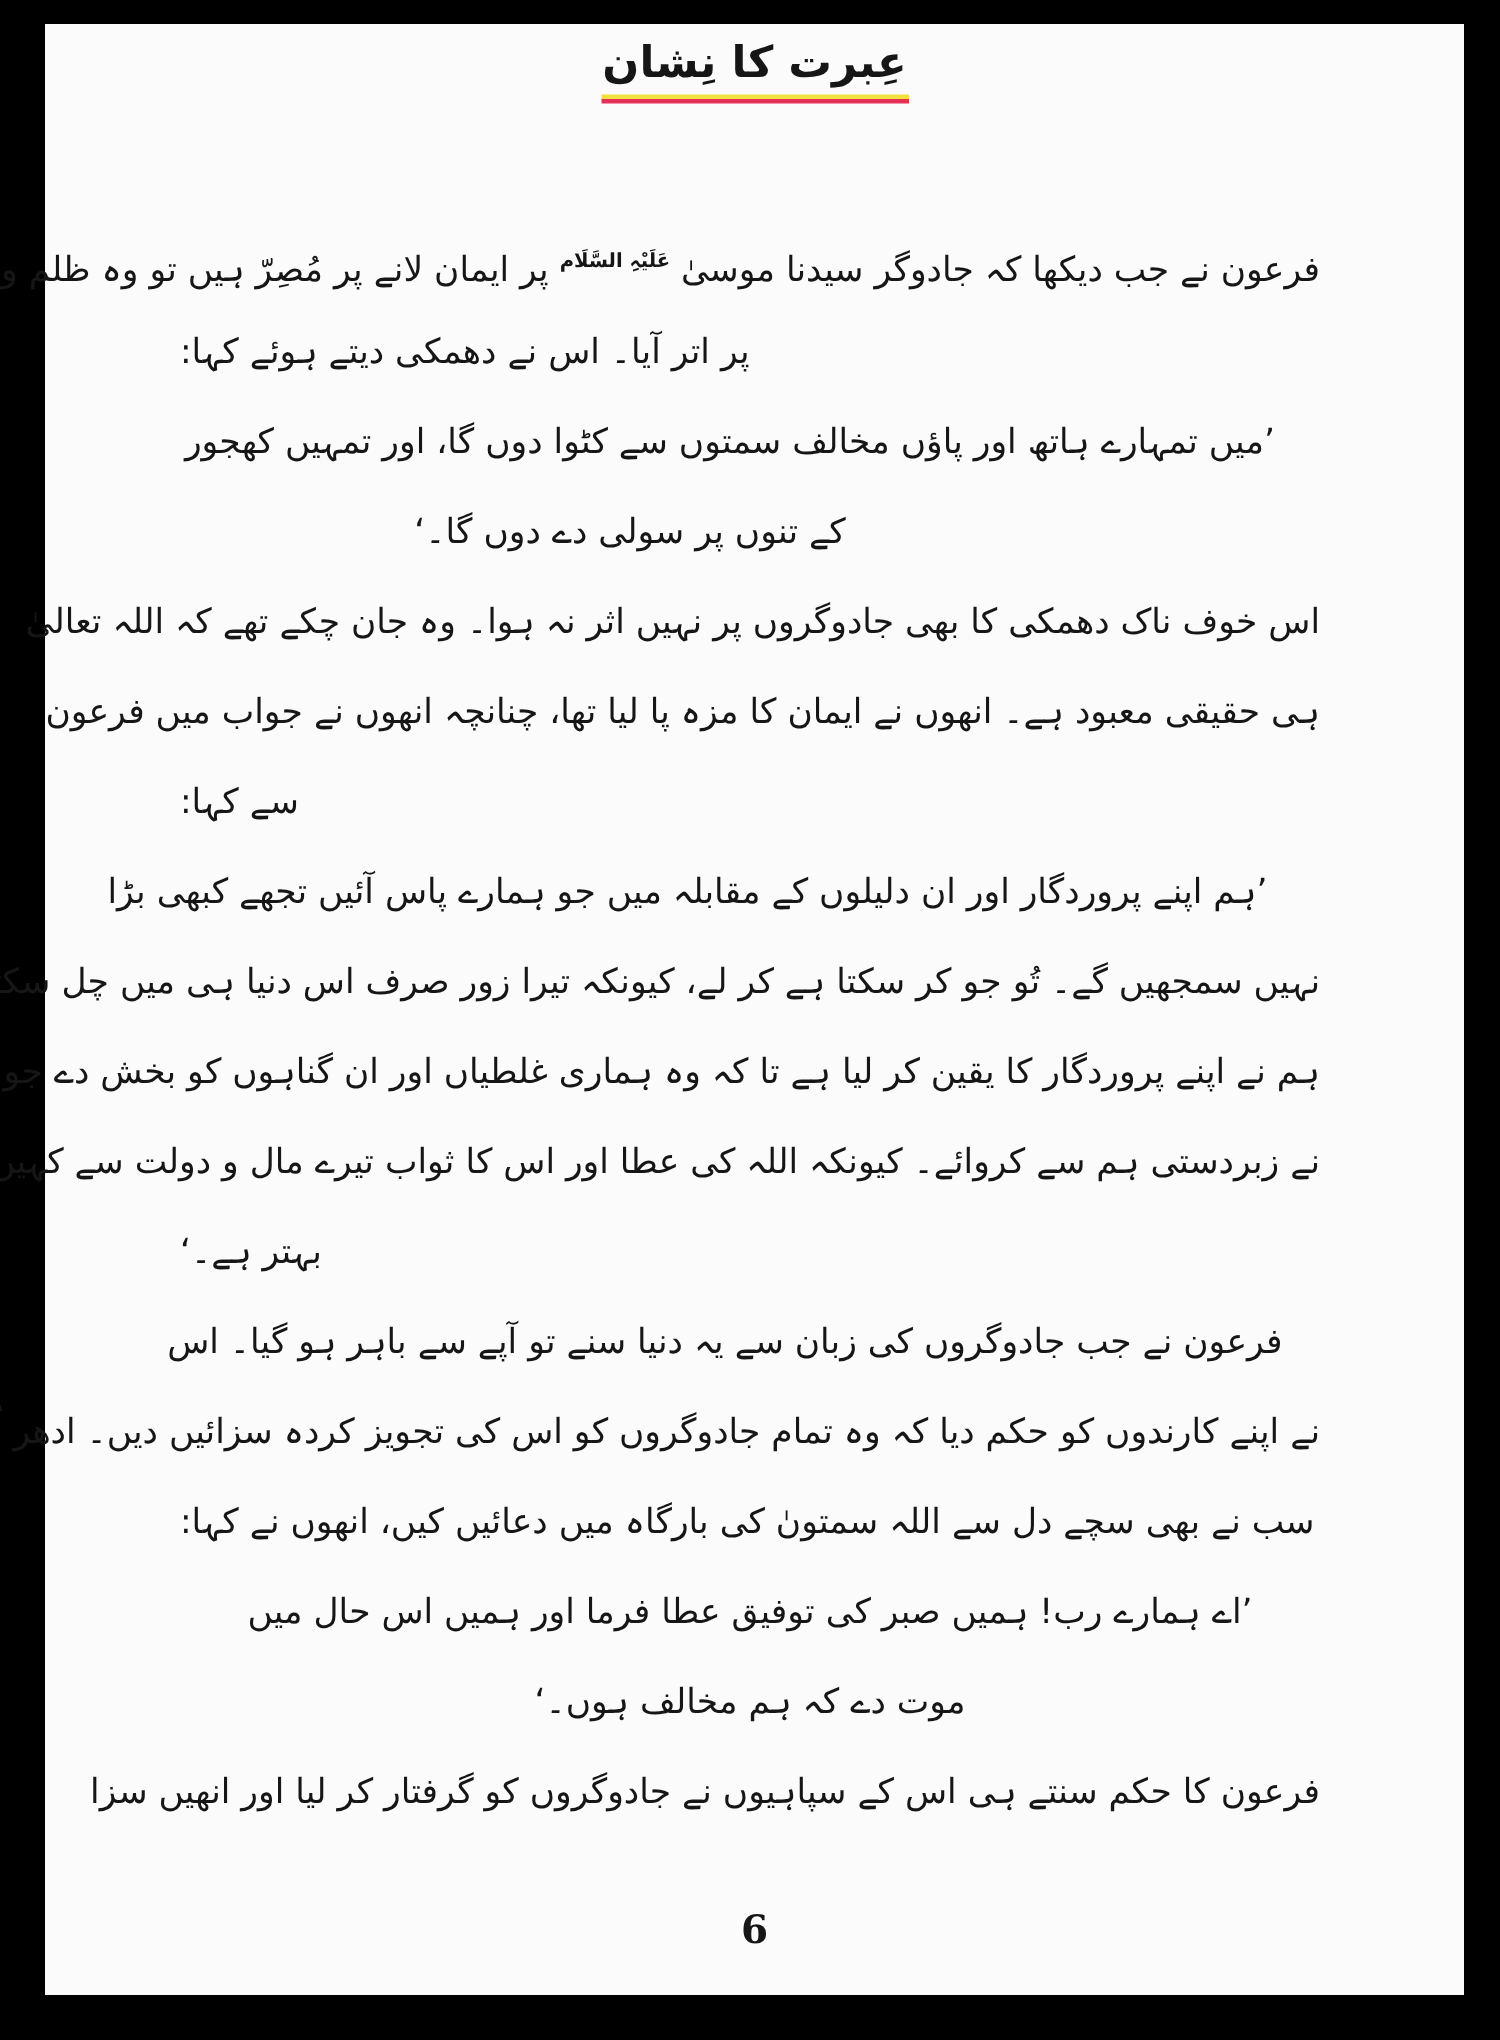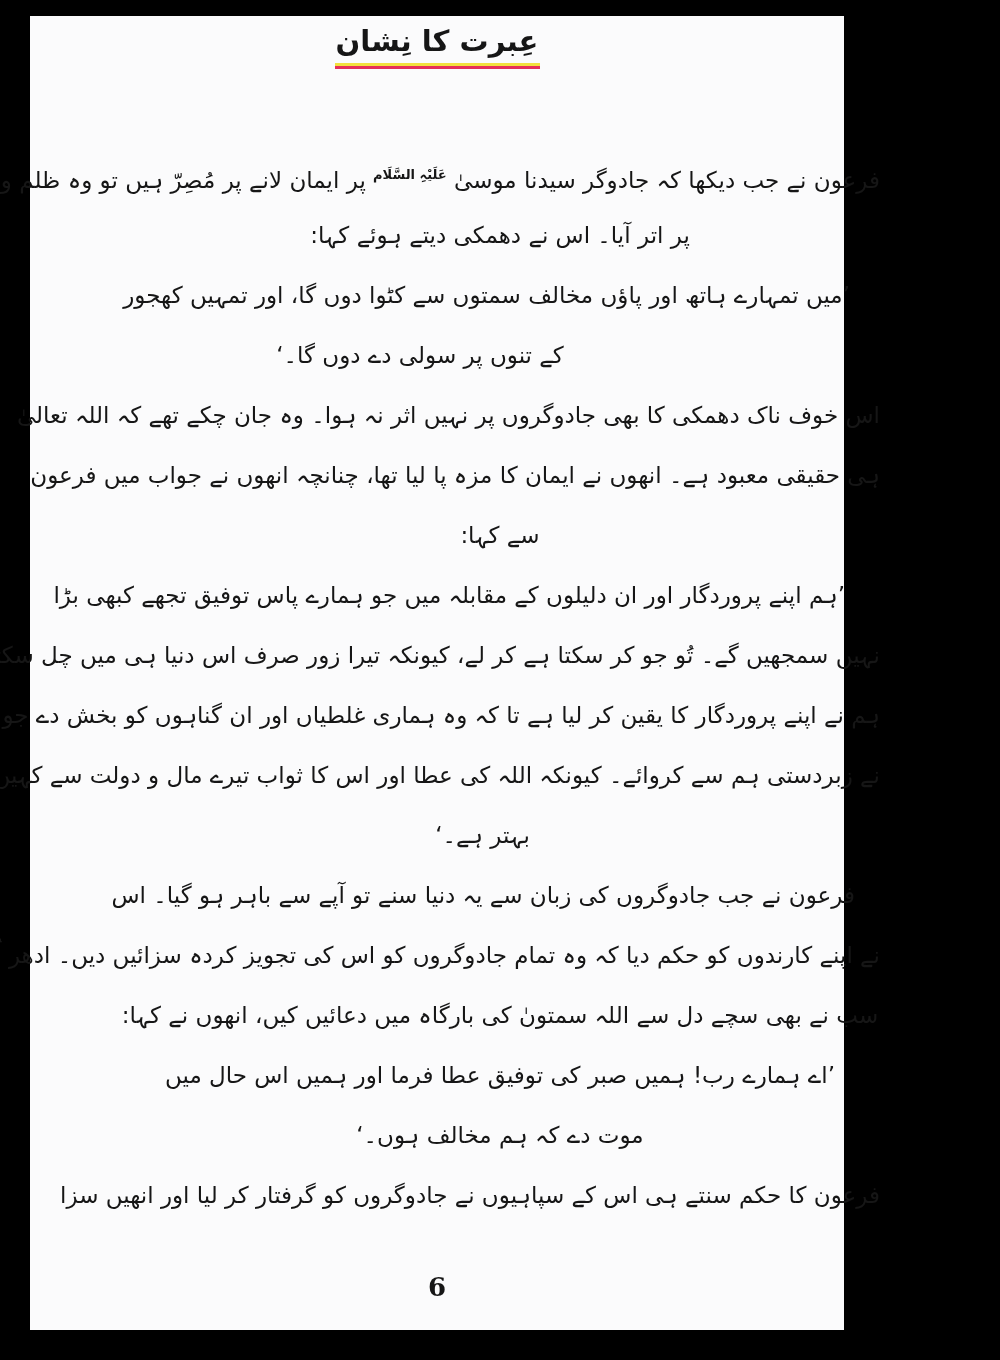--- a/index.html
+++ b/index.html
@@ -14,21 +14,21 @@
   body {
     width: 1000px; height: 1360px;
     background: var(--frame);
     position: relative;
     font-family: "DejaVu Sans", sans-serif;
     overflow: hidden;
   }
   .page {
     position: absolute;
     left: 30px; top: 16px;
-    width: 814px; height: 1314px;
+    width: 946px; height: 1314px;
     background: var(--paper);
     color: var(--ink);
   }
   .header {
     position: absolute;
     top: 4px; left: 0; right: 0;
     text-align: center;
   }
   .title {
     font-size: 29px;
@@ -48,21 +48,21 @@
     width: 760px;
     direction: rtl;
   }
   .line {
     height: 60px;
     line-height: 60px;
     font-size: 23px;
     white-space: nowrap;
   }
   .l-full   { text-align: justify; text-align-last: justify; }
-  .l-start  { text-align: center; }
+  .l-start  { text-align: left; }
   .l-center { text-align: center; }
   .p-q1a { padding: 0 30px; }
   .p-q1b { padding-right: 160px; }
   .p-q2a { padding-right: 35px; padding-left: 10px; }
   .p-q2d { padding-right: 35px; }
   .p-ind { padding-right: 25px; padding-left: 110px; }
   .honorific {
     font-size: 13px;
     font-weight: bold;
     vertical-align: 9px;
@@ -93,21 +93,21 @@
   <div class="text-block">
     <div class="line l-full">
       <span>فرعون نے جب دیکھا کہ جادوگر سیدنا موسیٰ </span><span class="honorific">عَلَیْہِ السَّلَام</span><span> پر ایمان لانے پر مُصِرّ ہیں تو وہ ظلم و زیادتی</span>
     </div>
     <div class="line l-start">پر اتر آیا۔ اس نے دھمکی دیتے ہوئے کہا:</div>
     <div class="line l-full p-q1a">’میں تمہارے ہاتھ اور پاؤں مخالف سمتوں سے کٹوا دوں گا، اور تمہیں کھجور</div>
     <div class="line l-center p-q1b">کے تنوں پر سولی دے دوں گا۔‘</div>
     <div class="line l-full">اس خوف ناک دھمکی کا بھی جادوگروں پر نہیں اثر نہ ہوا۔ وہ جان چکے تھے کہ اللہ تعالیٰ</div>
     <div class="line l-full">ہی حقیقی معبود ہے۔ انھوں نے ایمان کا مزہ پا لیا تھا، چنانچہ انھوں نے جواب میں فرعون</div>
     <div class="line l-start">سے کہا:</div>
-    <div class="line l-full p-q2a">’ہم اپنے پروردگار اور ان دلیلوں کے مقابلہ میں جو ہمارے پاس توفیق تجھے کبھی بڑا</div>
+    <div class="line l-full p-q2a">’ہم اپنے پروردگار اور ان دلیلوں کے مقابلہ میں جو ہمارے پاس آئیں تجھے کبھی بڑا</div>
     <div class="line l-full">نہیں سمجھیں گے۔ تُو جو کر سکتا ہے کر لے، کیونکہ تیرا زور صرف اس دنیا ہی میں چل سکتا ہے۔</div>
     <div class="line l-full">ہم نے اپنے پروردگار کا یقین کر لیا ہے تا کہ وہ ہماری غلطیاں اور ان گناہوں کو بخش دے جو تُو</div>
     <div class="line l-full">نے زبردستی ہم سے کروائے۔ کیونکہ اللہ کی عطا اور اس کا ثواب تیرے مال و دولت سے کہیں</div>
     <div class="line l-start p-q2d">بہتر ہے۔‘</div>
     <div class="line l-full p-ind">فرعون نے جب جادوگروں کی زبان سے یہ دنیا سنے تو آپے سے باہر ہو گیا۔ اس</div>
     <div class="line l-full">نے اپنے کارندوں کو حکم دیا کہ وہ تمام جادوگروں کو اس کی تجویز کردہ سزائیں دیں۔ ادھر اُن</div>
     <div class="line l-start">سب نے بھی سچے دل سے اللہ سمتوںٰ کی بارگاہ میں دعائیں کیں، انھوں نے کہا:</div>
     <div class="line l-center">’اے ہمارے رب! ہمیں صبر کی توفیق عطا فرما اور ہمیں اس حال میں</div>
     <div class="line l-center">موت دے کہ ہم مخالف ہوں۔‘</div>
     <div class="line l-full">فرعون کا حکم سنتے ہی اس کے سپاہیوں نے جادوگروں کو گرفتار کر لیا اور انھیں سزا</div>

